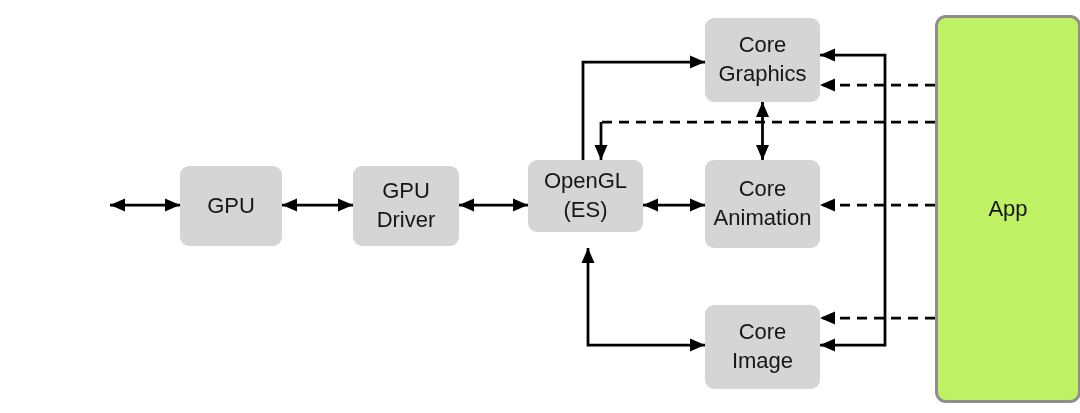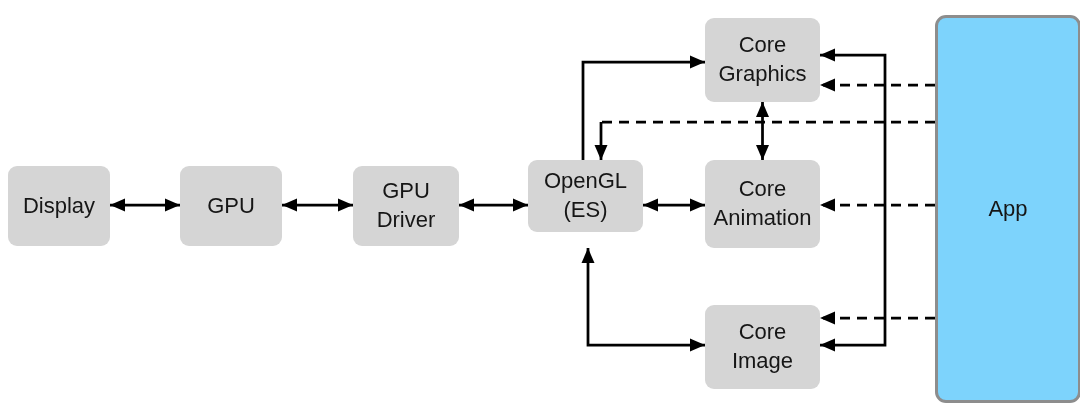--- a/index.html
+++ b/index.html
@@ -18,21 +18,21 @@
     justify-content: center;
     background: #d5d5d5;
     border-radius: 9px;
     color: #161616;
     font-size: 22px;
     line-height: 1.3;
     text-align: center;
   }
   .node .label { white-space: pre-line; }
   .node.app {
-    background: #7dd3fc;
+    background: #bef264;
     border: 3px solid #8d8d8d;
     border-radius: 11px;
   }
   svg.wires {
     position: absolute;
     left: 0; top: 0;
     width: 1080px; height: 413px;
     pointer-events: none;
   }
   svg.wires line, svg.wires polyline {
@@ -41,23 +41,20 @@
     fill: none;
   }
   svg.wires line.dash { stroke-dasharray: 10 7; }
   svg.wires polygon { fill: #000000; stroke: none; }
 </style>
 </head>
 <body>
 
 <div class="canvas">
 
-  <div class="node" style="left:8px; top:166px; width:102px; height:80px;">
-    <span class="label">Display</span>
-  </div>
 
   <div class="node" style="left:180px; top:166px; width:102px; height:80px;">
     <span class="label">GPU</span>
   </div>
 
   <div class="node" style="left:353px; top:166px; width:106px; height:80px;">
     <span class="label">GPU
 Driver</span>
   </div>
 

